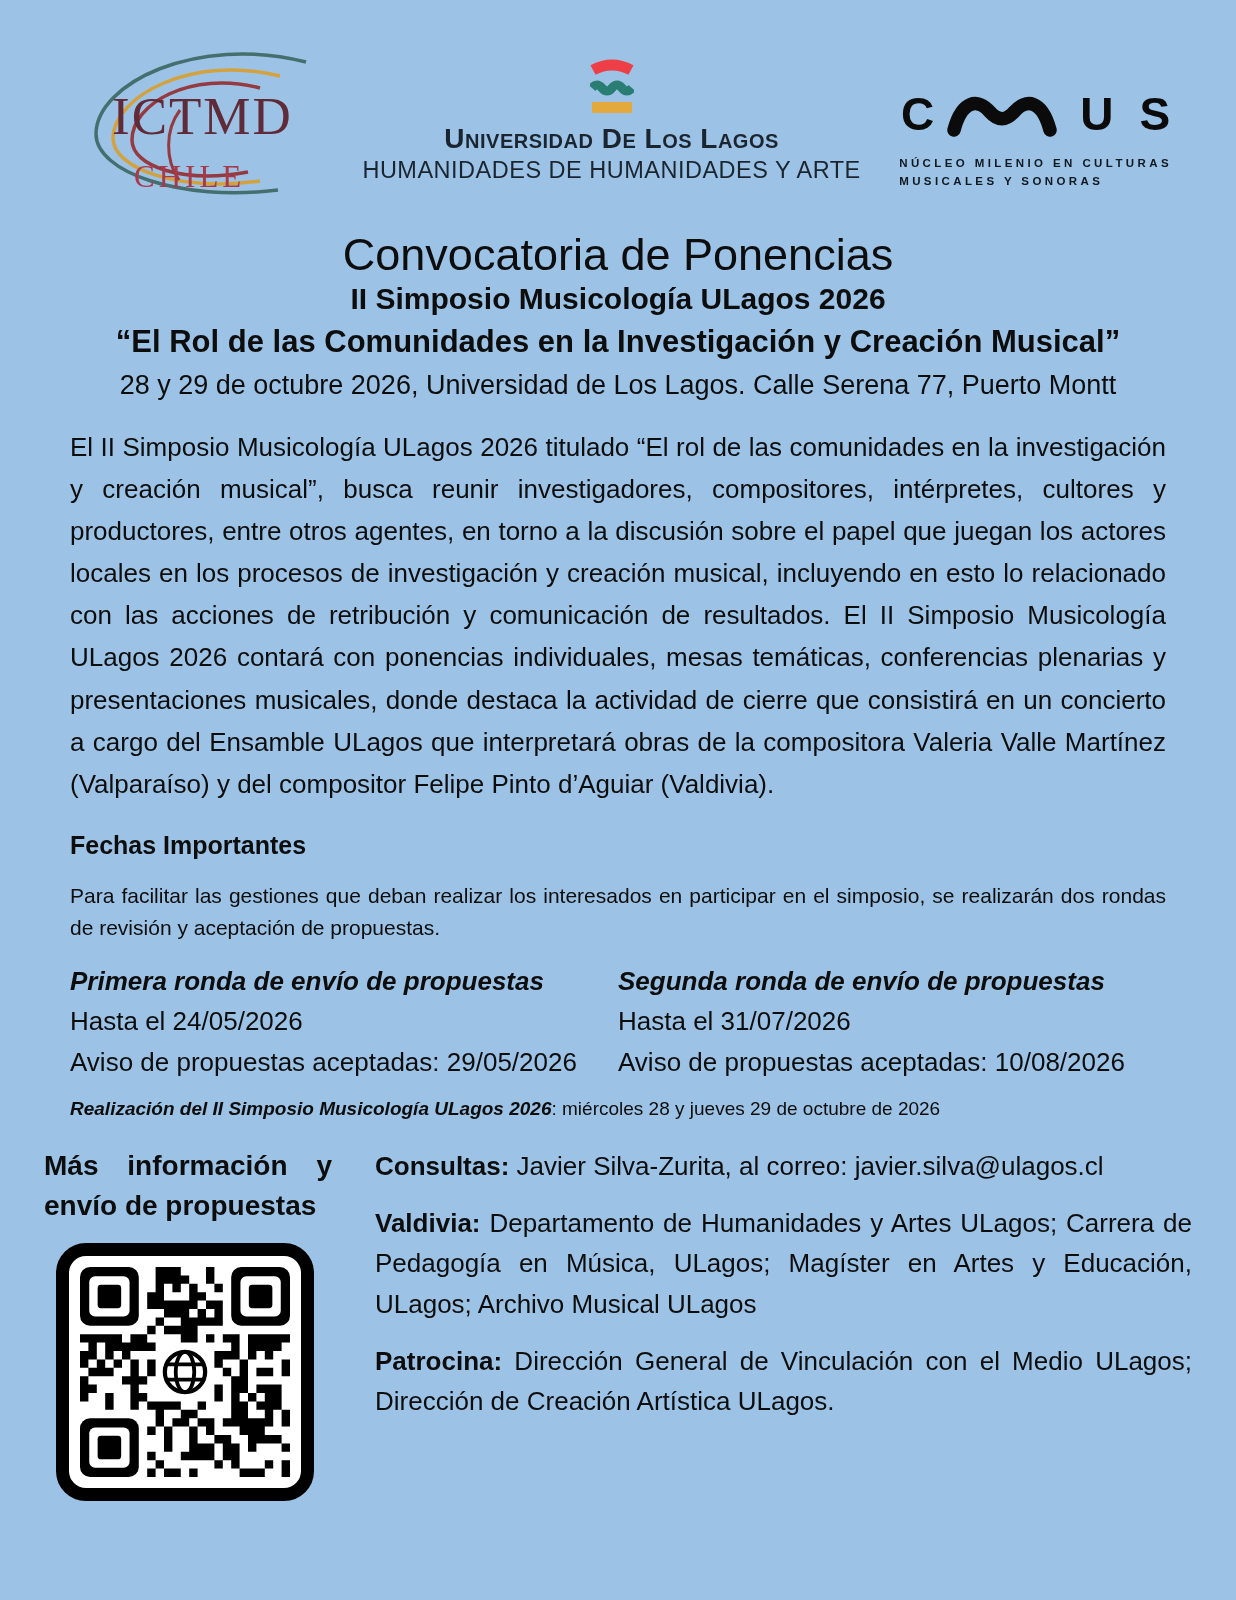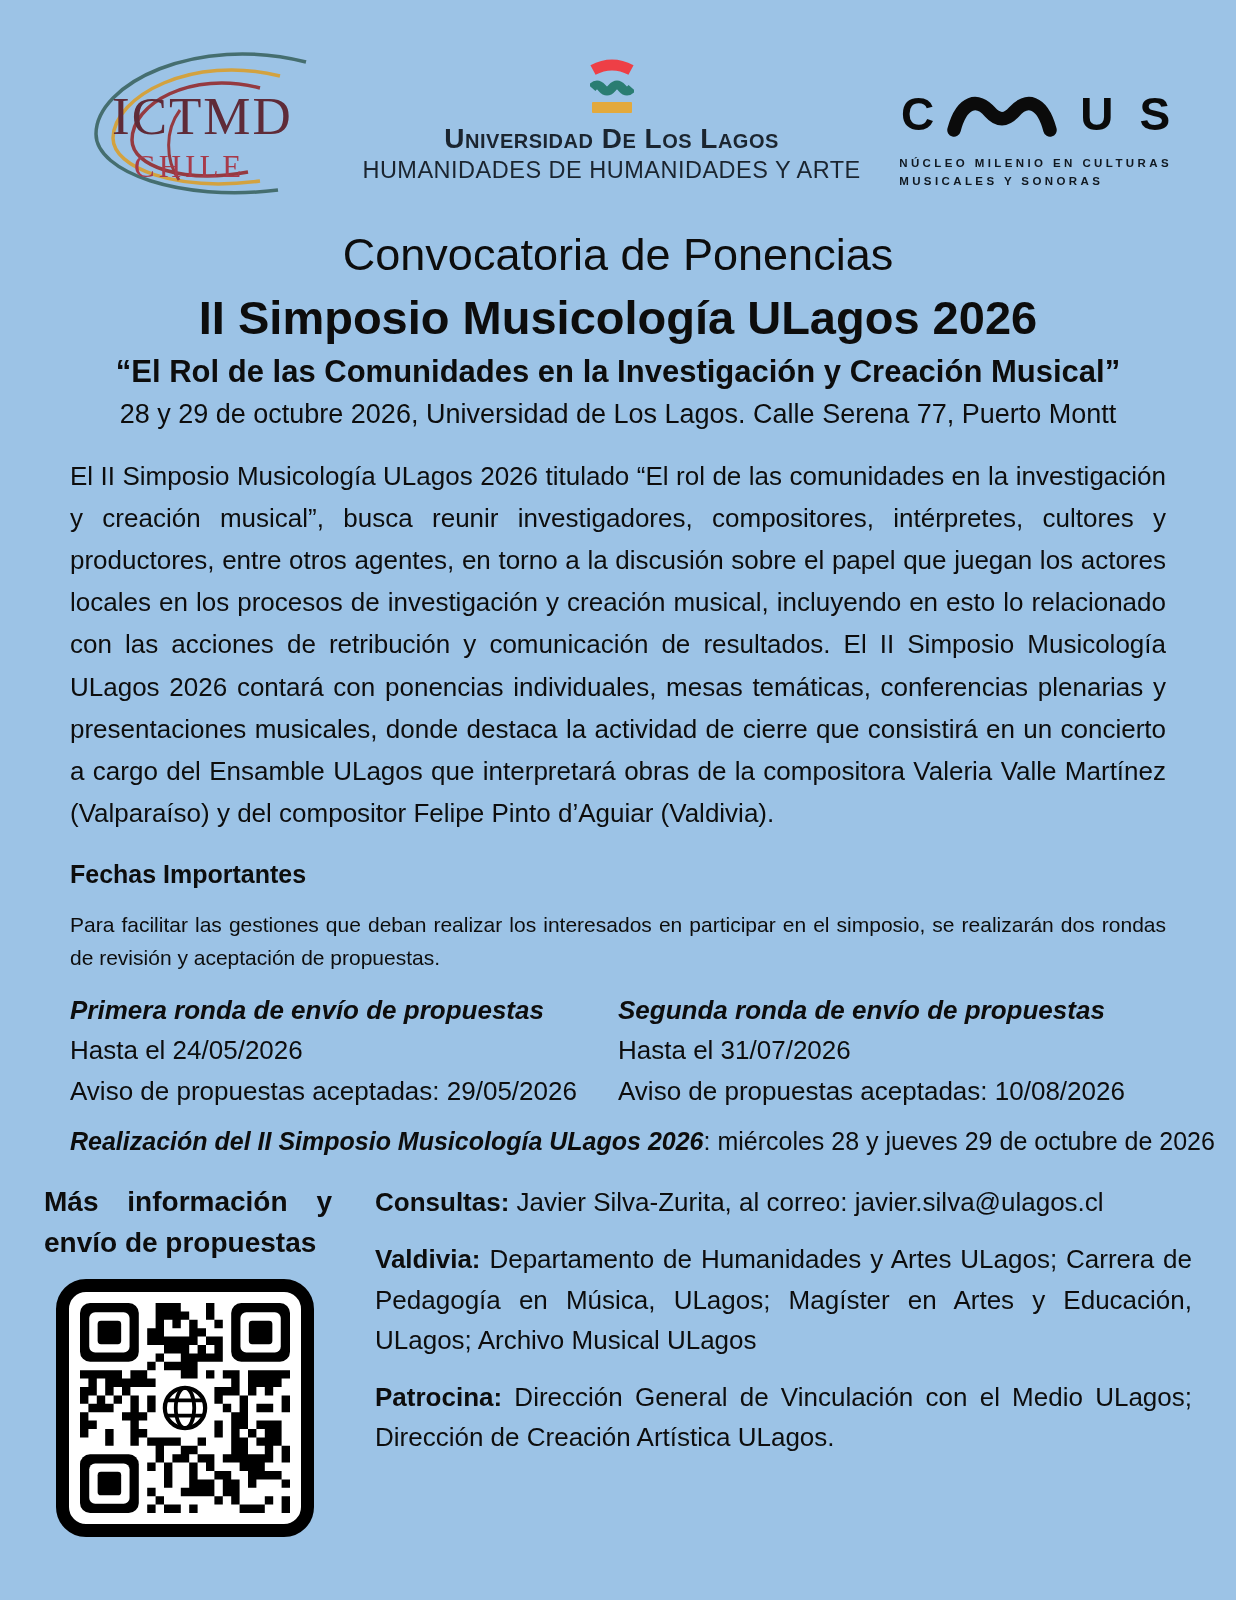--- a/index.html
+++ b/index.html
@@ -6,52 +6,52 @@
   html,body{background:#9cc3e6}
   .page{position:relative;width:1236px;height:1600px;background:#9cc3e6;
         font-family:"Liberation Sans",sans-serif;color:#0d0d0d;overflow:hidden}
 
   
   .header{display:flex;justify-content:space-between;align-items:flex-start;padding:50px 64px 0 68px}
   .ictmd{position:relative;width:256px;height:152px;flex:0 0 auto}
   .ictmd svg{position:absolute;left:0;top:0}
   .ictmd-acronym{position:absolute;left:44px;top:36px;font-family:"Liberation Serif",serif;
         font-size:53px;color:#5f2b38;letter-spacing:2px;white-space:nowrap}
-  .ictmd-country{position:absolute;left:66px;top:99px;font-family:"Liberation Serif",serif;
+  .ictmd-country{position:absolute;left:66px;top:109px;font-family:"Liberation Serif",serif;
         font-size:31px;color:#a73a4a;letter-spacing:4px}
   .ulagos{display:flex;flex-direction:column;align-items:center;padding-top:6px;flex:0 0 auto}
   .ulagos-name{margin-top:10px;font-variant:small-caps;font-weight:600;font-size:28px;
         letter-spacing:.5px;color:#1b2530}
   .ulagos-dept{margin-top:2px;font-size:23.5px;letter-spacing:.5px;color:#1b2530}
   .cmus{display:flex;flex-direction:column;align-items:center;padding-top:38px;flex:0 0 auto}
   .cmus-row{display:flex;align-items:center}
   .cmus-letter{font-size:46px;font-weight:bold;color:#0b0b0b;line-height:1}
   .cmus-wave{margin:0 12px}
   .cmus-u{margin-left:10px}
   .cmus-s{margin-left:26px}
   .cmus-caption{margin-top:14px;text-align:left;font-size:11.5px;font-weight:bold;
         letter-spacing:3.4px;color:#101820;line-height:1.6}
 
   
   .title-block{text-align:center;margin-top:26px;line-height:1.18}
   .t-kicker{font-size:45px;font-weight:normal}
-  .t-main{font-size:47px;font-weight:bold;margin-top:9px}
+  .t-main{font-size:30px;font-weight:bold;}
   .t-sub{font-size:31px;font-weight:bold;margin-top:8px}
   .t-date{font-size:27px;margin-top:9px}
 
   
   .intro{margin:24px 70px 0 70px;font-size:26px;line-height:1.62;text-align:justify}
 
   
   .fechas-h{margin:26px 70px 0;font-size:25px;font-weight:bold}
   .fechas-p{margin:20px 70px 0;font-size:21px;line-height:1.55;text-align:justify}
   .rounds{display:flex;margin:16px 70px 0}
   .round{width:550px;font-size:26px;line-height:1.55}
   .round-title{font-weight:bold;font-style:italic}
-  .realizacion{margin:16px 70px 0;font-size:25px;white-space:nowrap}
+  .realizacion{margin:16px 70px 0;font-size:19px;white-space:nowrap}
   .bi{font-weight:bold;font-style:italic}
 
   
   .footer{display:flex;margin-top:26px;padding:0 44px;gap:43px}
   .footer-left{flex:0 0 288px}
   .qr-caption{font-size:28px;font-weight:bold;line-height:1.45;text-align:justify}
   .qr-frame{margin:16px 0 0 12px;width:258px;height:258px;background:#ffffff;
         border:13px solid #000;border-radius:30px;padding:11px}
   .qr-frame svg{width:100%;height:100%;display:block}
   .footer-right{flex:1}

